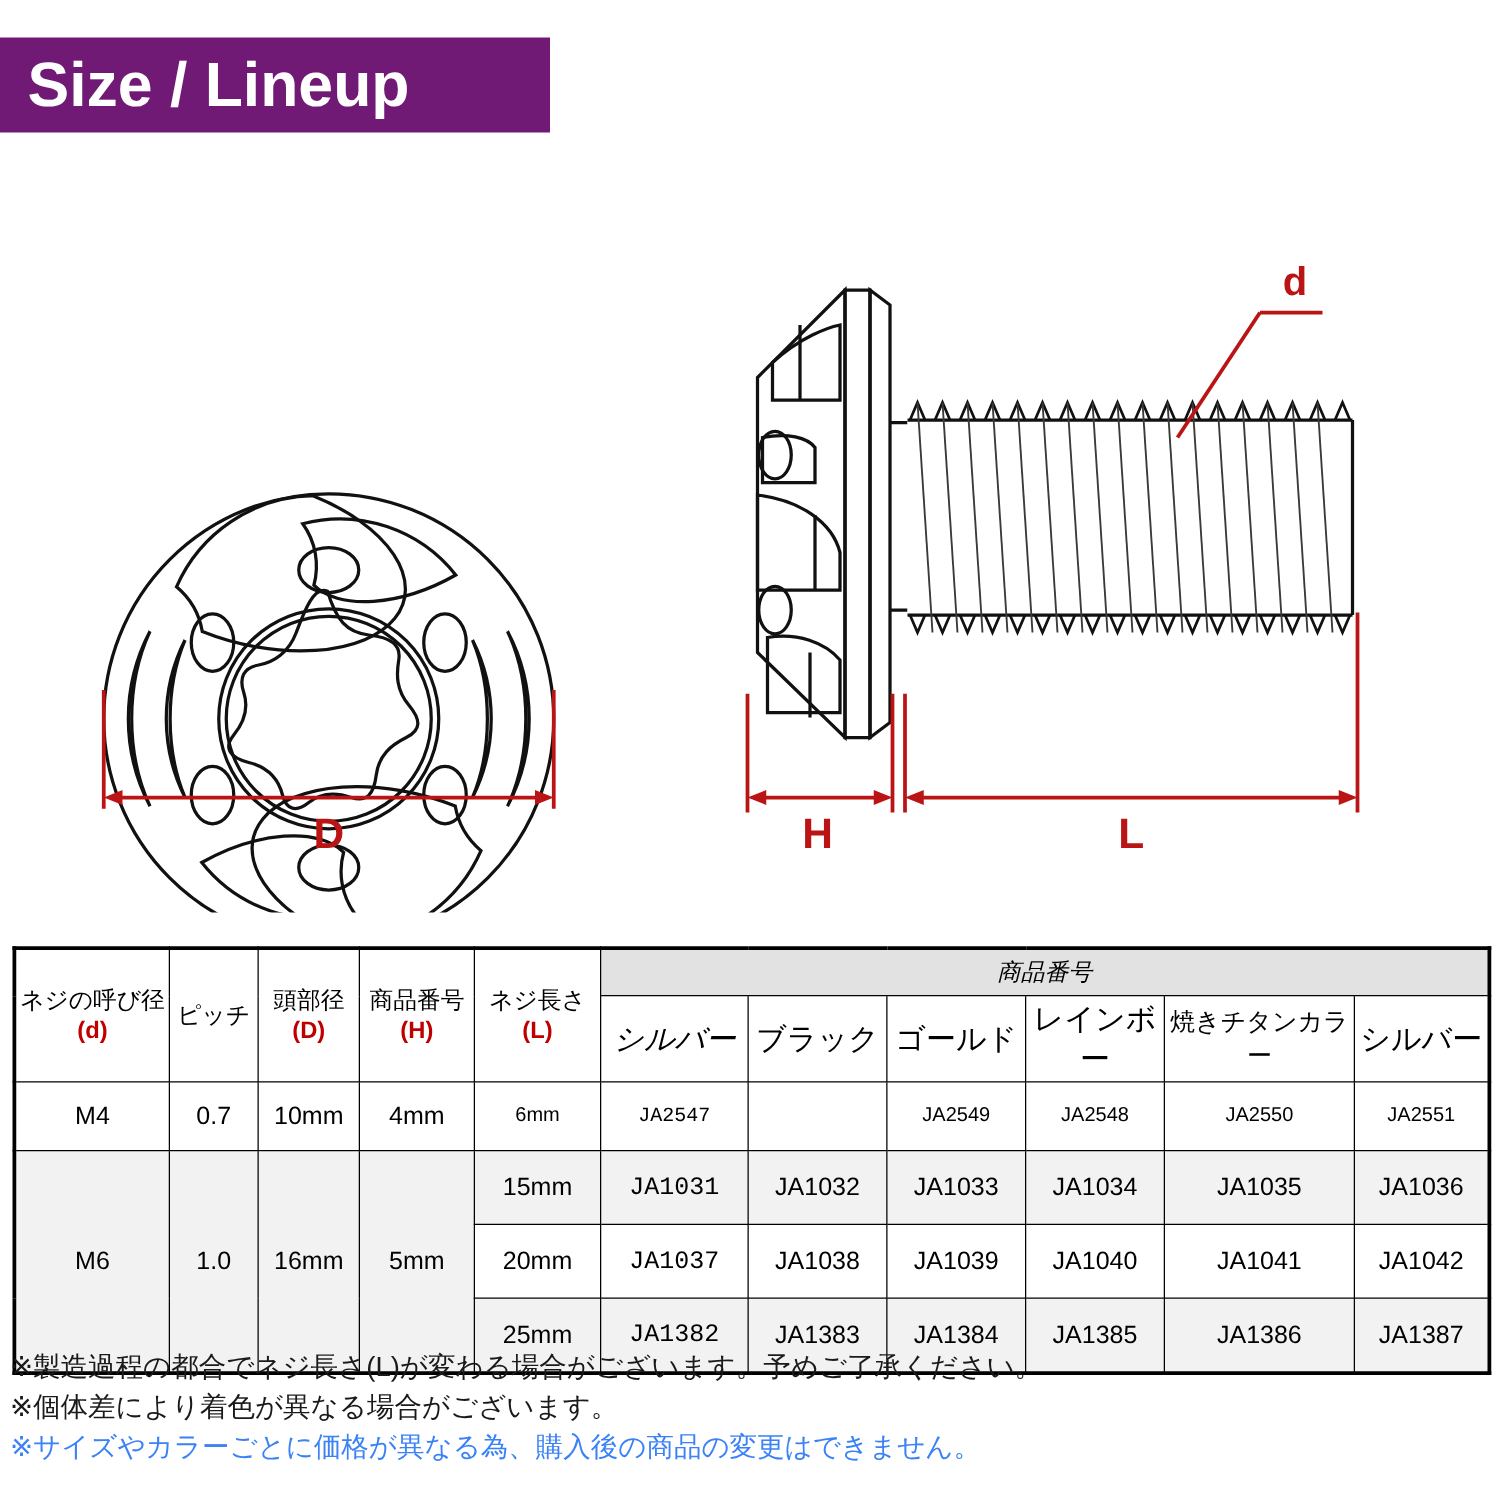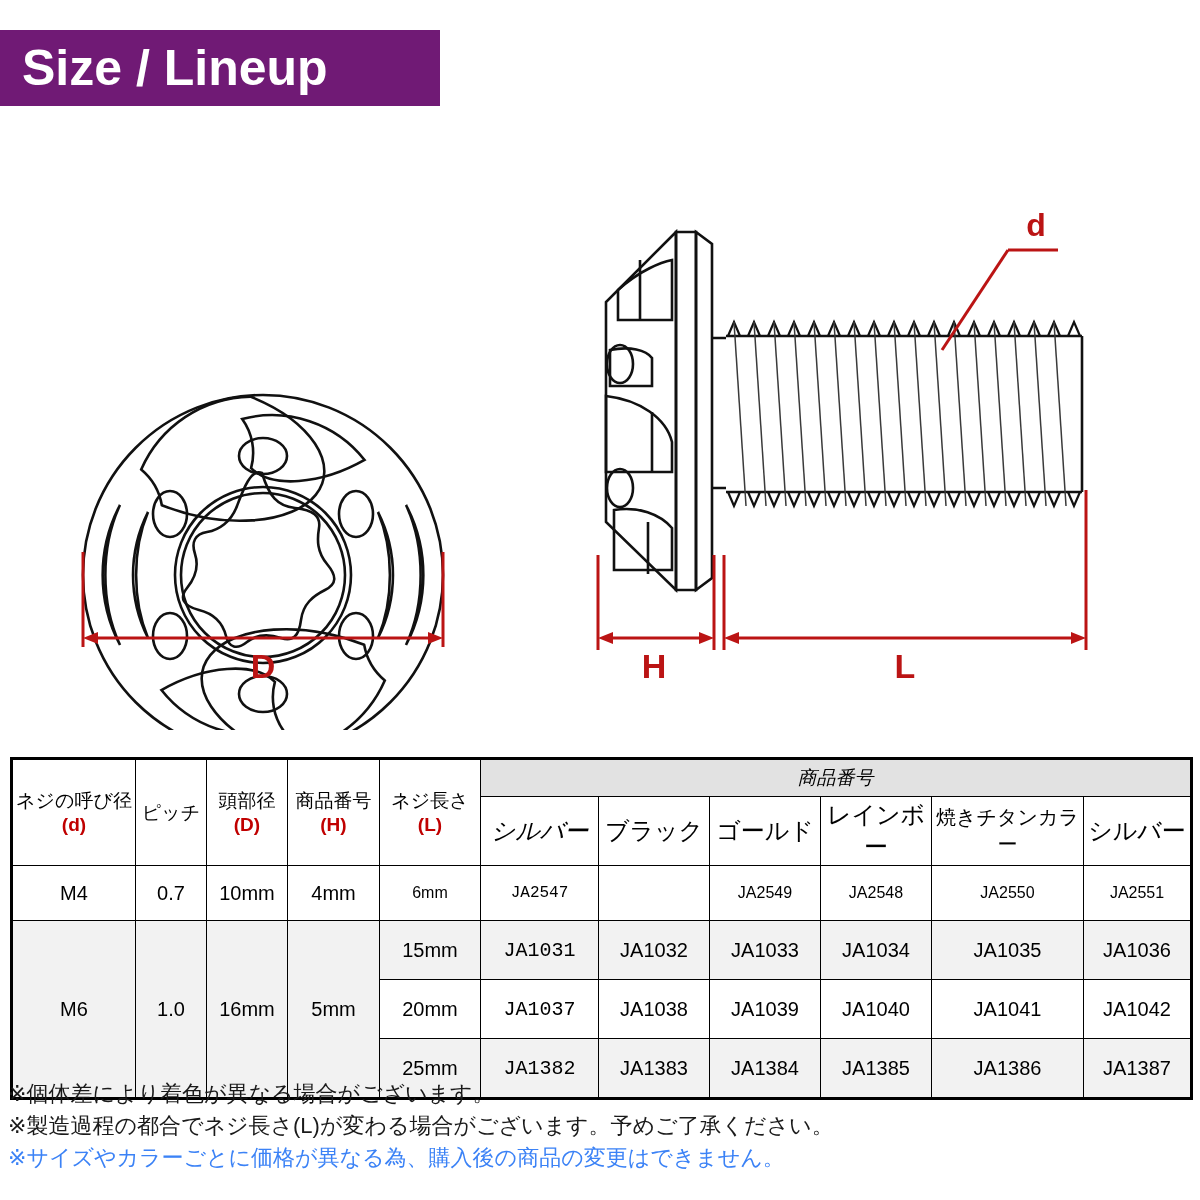--- a/index.html
+++ b/index.html
@@ -411,16 +411,16 @@
           <td class="shade">JA1384</td>
           <td class="shade">JA1385</td>
           <td class="shade">JA1386</td>
           <td class="shade">JA1387</td>
         </tr>
       </tbody>
   </table>
 </div>
 
 <div id="footnotes">
+  <div class="note">※製造過程の都合でネジ長さ(L)が変わる場合がございます。予めご了承ください。</div>
   <div class="note">※個体差により着色が異なる場合がございます。</div>
-  <div class="note">※製造過程の都合でネジ長さ(L)が変わる場合がございます。予めご了承ください。</div>
   <div class="note red">※サイズやカラーごとに価格が異なる為、購入後の商品の変更はできません。</div>
 </div>
 
 </body></html>

